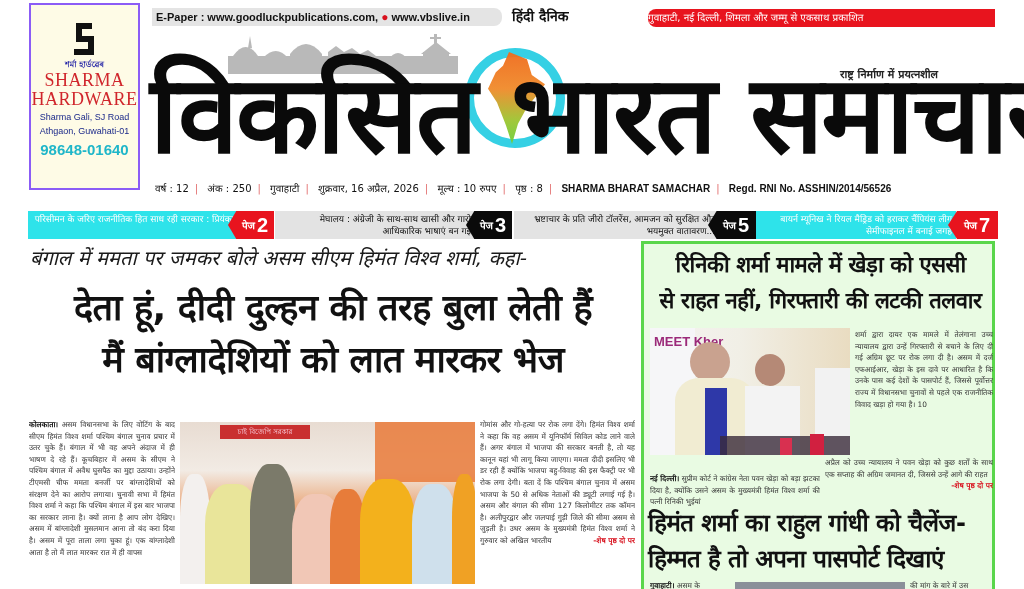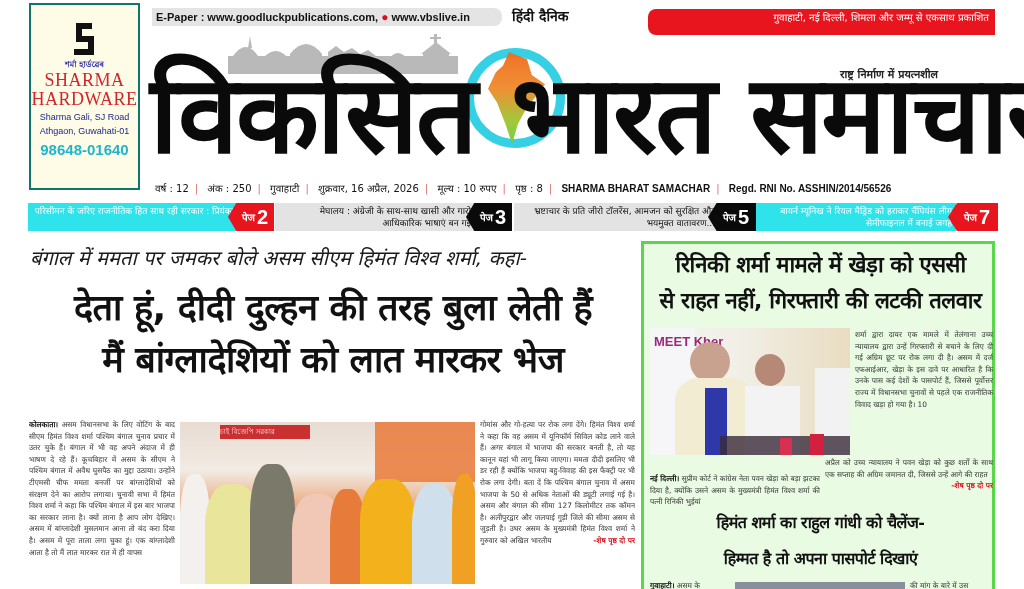--- a/index.html
+++ b/index.html
@@ -1,72 +1,72 @@
 <!DOCTYPE html>
 <html><head>
 <meta charset="utf-8">
 <style>
   * { box-sizing: border-box; margin: 0; padding: 0; }
   html, body { width: 1024px; height: 589px; overflow: hidden; background: #ffffff; }
   body { position: relative; font-family: "DejaVu Sans", "Liberation Sans", sans-serif; color: #111; }
 
   
-  .ad { position: absolute; left: 29px; top: 3px; width: 111px; height: 187px; border: 2px solid #0f766e; background: #fefbe6; text-align: center; }
+  .ad { position: absolute; left: 29px; top: 3px; width: 111px; height: 187px; border: 2px solid #8b5cf6; background: #fefbe6; text-align: center; }
   .ad .logo { margin: 18px auto 0; width: 26px; height: 32px; position: relative; }
   .ad .logo span { position: absolute; background: #111; }
   .ad .bn { font-size: 8px; color: #2a2aa8; font-weight: bold; margin-top: 3px; }
   .ad .name { font-family: "Liberation Serif", "DejaVu Serif", serif; color: #d0262c; font-size: 18px; line-height: 19px; letter-spacing: 0.5px; }
   .ad .addr { font-family: "Liberation Sans", sans-serif; font-size: 9px; color: #1c2a8a; line-height: 12px; margin-top: 2px; }
   .ad .phone { font-family: "Liberation Sans", sans-serif; font-size: 15px; color: #1fb6c9; font-weight: bold; margin-top: 4px; }
 
   
   .topbar { position: absolute; left: 152px; top: 8px; width: 350px; height: 18px; background: #e4e4e4; border-radius: 0 8px 8px 0; font-family: "Liberation Sans", sans-serif; font-weight: bold; font-size: 11px; line-height: 18px; padding-left: 4px; color: #111; }
   .topbar .dot { color: #d8101c; font-size: 12px; }
   .hindi-daily { position: absolute; left: 512px; top: 6px; font-family: "DejaVu Sans", sans-serif; font-weight: bold; font-size: 14px; color: #111; }
-  .redstrip { position: absolute; left: 648px; top: 9px; width: 347px; height: 26px; background: #e8141e; border-radius: 8px 0 0 8px; color: #fff; font-size: 10px; line-height: 18px; text-align: right; padding-right: 6px; }
+  .redstrip { position: absolute; left: 648px; top: 9px; width: 347px; height: 18px; background: #e8141e; border-radius: 8px 0 0 8px; color: #fff; font-size: 10px; line-height: 18px; text-align: left; padding-right: 6px; }
 
   
   .skyline { position: absolute; left: 228px; top: 34px; width: 230px; height: 40px; }
   .chakra { position: absolute; left: 465px; top: 48px; width: 100px; height: 100px; border-radius: 50%; border: 9px solid #35d0e4; }
   .mapshape { position: absolute; left: 485px; top: 52px; width: 60px; height: 92px; background: linear-gradient(180deg, #ef6b1c 0%, #f08a2a 40%, #9cc531 75%, #6dce3a 100%); clip-path: polygon(40% 0,70% 8%,78% 25%,100% 35%,85% 48%,70% 60%,55% 78%,45% 100%,35% 80%,20% 55%,5% 40%,18% 22%,30% 15%); opacity: 0.95; }
   .masthead { position: absolute; left: 150px; top: 52px; width: 850px; height: 125px; font-family: "DejaVu Sans", sans-serif; font-weight: bold; font-size: 108px; line-height: 125px; color: #0a0a0a; letter-spacing: -2px; white-space: nowrap; }
   .tagline { position: absolute; left: 840px; top: 66px; font-size: 11px; font-weight: bold; color: #222; }
 
   
   .infobar { position: absolute; left: 155px; top: 181px; width: 845px; height: 16px; font-size: 10px; line-height: 16px; color: #111; white-space: nowrap; }
   .infobar .sep { color: #e26b6b; margin: 0 6px; }
   .infobar .en { font-family: "Liberation Sans", sans-serif; font-weight: bold; }
 
   
-  .teasers { position: absolute; left: 28px; top: 203px; width: 970px; height: 28px; }
+  .teasers { position: absolute; left: 28px; top: 211px; width: 970px; height: 28px; }
   .teaser { position: absolute; top: 0; height: 28px; font-size: 9px; line-height: 12px; text-align: right; padding: 2px 4px 0 4px; }
   .teaser .txt { display: block; }
   .pg { position: absolute; top: 0; height: 28px; color: #fff; font-weight: bold; display: flex; align-items: center; justify-content: center; gap: 2px; clip-path: polygon(18% 0, 100% 0, 100% 100%, 18% 100%, 0 50%); padding-left: 8px; }
   .pg .w { font-size: 10px; }
   .pg .n { font-size: 20px; font-family: "Liberation Sans", sans-serif; }
 
   
   .kicker { position: absolute; left: 30px; top: 244px; width: 600px; font-size: 20px; font-style: italic; color: #1a1a1a; white-space: nowrap; }
   .headline { position: absolute; left: 28px; top: 282px; width: 610px; font-size: 36px; font-weight: bold; line-height: 52px; color: #111; text-align: center; letter-spacing: -0.5px; }
 
   
   .col { position: absolute; font-size: 7.4px; line-height: 11.6px; color: #333; text-align: justify; overflow: hidden; }
   .col b { color: #111; }
   .more { color: #d8101c; font-weight: bold; }
   .photo1 { position: absolute; left: 180px; top: 422px; width: 295px; height: 162px; overflow: hidden; background: linear-gradient(180deg, #e8dcd2 0%, #f2ebe4 30%, #e9a170 55%, #f5b04a 100%); }
-  .photo1 .banner { position: absolute; left: 40px; top: 3px; width: 90px; height: 14px; background: #c93030; color: #fde; font-size: 7px; line-height: 14px; }
+  .photo1 .banner { position: absolute; left: 40px; top: 3px; width: 90px; height: 14px; background: #c93030; color: #fde; font-size: 7px; line-height: 14px; text-align: center; }
   .photo1 .orange { position: absolute; right: 0; top: 0; width: 100px; height: 60px; background: #e97a3a; opacity: .85; }
   .photo1 .p { position: absolute; bottom: 0; border-radius: 40% 40% 0 0; }
 
   
   .rbox { position: absolute; left: 641px; top: 241px; width: 354px; height: 348px; background: #e9fbe3; border: 3px solid #5ad64b; border-bottom: none; }
   .rhead { position: absolute; left: 648px; top: 247px; width: 345px; font-size: 22px; font-weight: bold; line-height: 36px; color: #111; text-align: center; letter-spacing: -0.5px; }
   .photo2 { position: absolute; left: 650px; top: 328px; width: 200px; height: 127px; overflow: hidden; background: linear-gradient(90deg, #f4f4f2 0%, #f1efe6 45%, #e9dcc1 100%); }
   .photo2 .p { position: absolute; }
-  .rhead2 { position: absolute; left: 648px; top: 505px; width: 345px; font-size: 16px; font-weight: bold; line-height: 36px; color: #111; text-align: center; letter-spacing: -0.5px; }
+  .rhead2 { position: absolute; left: 648px; top: 505px; width: 345px; font-size: 24px; font-weight: bold; line-height: 36px; color: #111; text-align: left; letter-spacing: -0.5px; }
   .photo3 { position: absolute; left: 735px; top: 582px; width: 170px; height: 7px; background: #8a9099; }
 </style>
 </head>
 <body>
 
 <div class="ad">
   <div class="logo">
     <span style="left:4px;top:0;width:16px;height:6px;"></span>
     <span style="left:4px;top:0;width:6px;height:18px;"></span>
     <span style="left:4px;top:13px;width:18px;height:6px;"></span>

